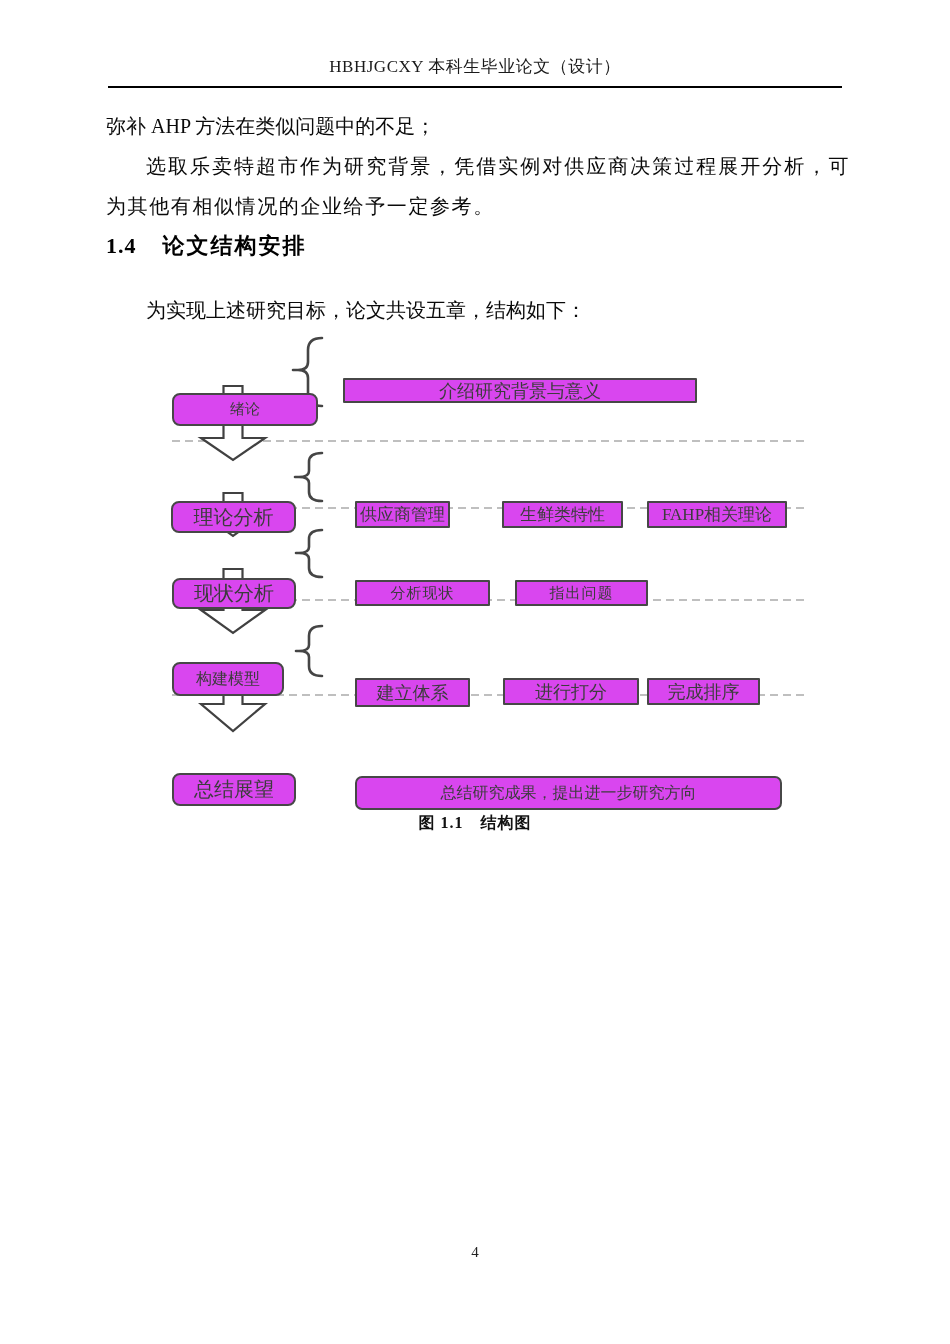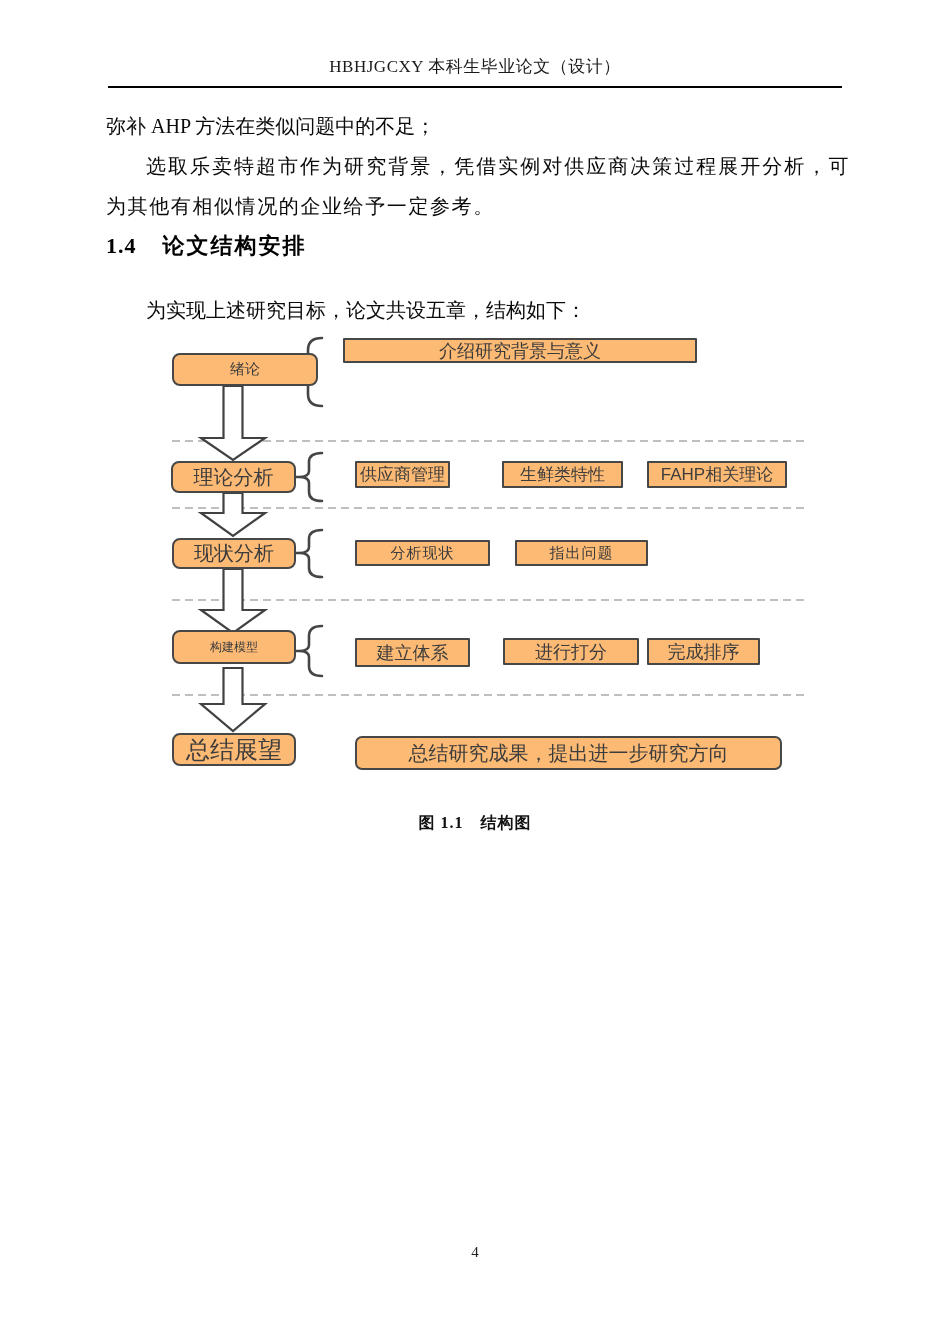--- a/index.html
+++ b/index.html
@@ -61,25 +61,26 @@
 
   
   .figure-area{
     top:330px;left:0;width:950px;height:470px;
   }
   .figure-area svg{position:absolute;top:0;left:0;}
   .fc-box{
     position:absolute;
     box-sizing:border-box;
     border:2px solid #474747;
-    background:#fdba74;
+    background:#d946ef;
     color:#3c3c3c;
-    font-family:Liberation Sans, sans-serif;
+    font-family:Liberation Serif, serif;
     display:flex;align-items:center;justify-content:center;
     white-space:nowrap;
+    margin-top:40px;
   }
   .fc-stage{border-radius:8px;border-width:2.5px;}
   .fc-item{border-radius:1px;}
   .fc-round{border-radius:7px;}
 
   .figure-caption{
     top:813px;left:0;width:950px;
     text-align:center;
     font-size:16px;
     font-weight:600;
@@ -140,24 +141,24 @@
 
   <div class="fc-box fc-stage" style="left:171px;top:131px;width:125px;height:32px;font-size:20px;">理论分析</div>
   <div class="fc-box fc-item" style="left:355px;top:131px;width:95px;height:27px;font-size:17px;">供应商管理</div>
   <div class="fc-box fc-item" style="left:502px;top:131px;width:121px;height:27px;font-size:17px;">生鲜类特性</div>
   <div class="fc-box fc-item" style="left:647px;top:131px;width:140px;height:27px;font-size:17px;">FAHP相关理论</div>
 
   <div class="fc-box fc-stage" style="left:172px;top:208px;width:124px;height:31px;font-size:20px;">现状分析</div>
   <div class="fc-box fc-item" style="left:355px;top:210px;width:135px;height:26px;font-size:15px;letter-spacing:1px;">分析现状</div>
   <div class="fc-box fc-item" style="left:515px;top:210px;width:133px;height:26px;font-size:15px;letter-spacing:1px;">指出问题</div>
 
-  <div class="fc-box fc-stage" style="left:172px;top:300px;width:124px;height:34px;font-size:12px;">构建模型</div>
+  <div class="fc-box fc-stage" style="left:172px;top:292px;width:112px;height:34px;font-size:16px;">构建模型</div>
   <div class="fc-box fc-item" style="left:355px;top:308px;width:115px;height:29px;font-size:18px;">建立体系</div>
   <div class="fc-box fc-item" style="left:503px;top:308px;width:136px;height:27px;font-size:18px;">进行打分</div>
   <div class="fc-box fc-item" style="left:647px;top:308px;width:113px;height:27px;font-size:18px;">完成排序</div>
 
-  <div class="fc-box fc-stage" style="left:172px;top:403px;width:124px;height:33px;font-size:24px;">总结展望</div>
-  <div class="fc-box fc-round" style="left:355px;top:406px;width:427px;height:34px;font-size:20px;text-align:center;">总结研究成果，提出进一步研究方向</div>
+  <div class="fc-box fc-stage" style="left:172px;top:403px;width:124px;height:33px;font-size:20px;">总结展望</div>
+  <div class="fc-box fc-round" style="left:355px;top:406px;width:427px;height:34px;font-size:16px;text-align:center;">总结研究成果，提出进一步研究方向</div>
 </div>
 
 <div class="abs figure-caption">图 1.1　结构图</div>
 
 <div class="abs page-number">4</div>
 
 </body></html>

